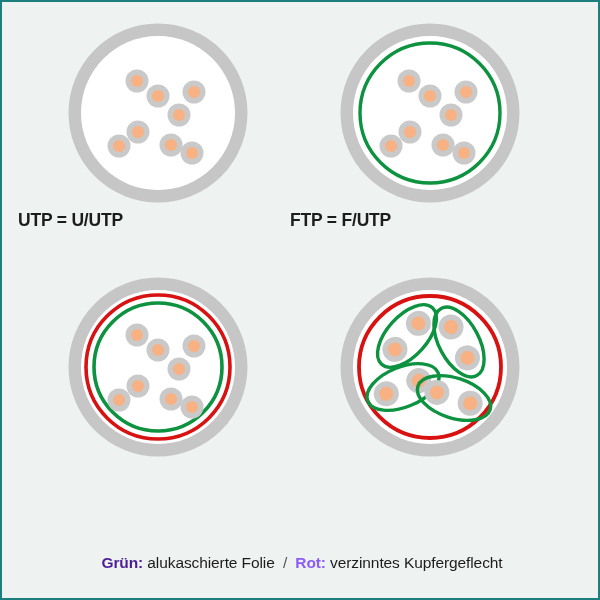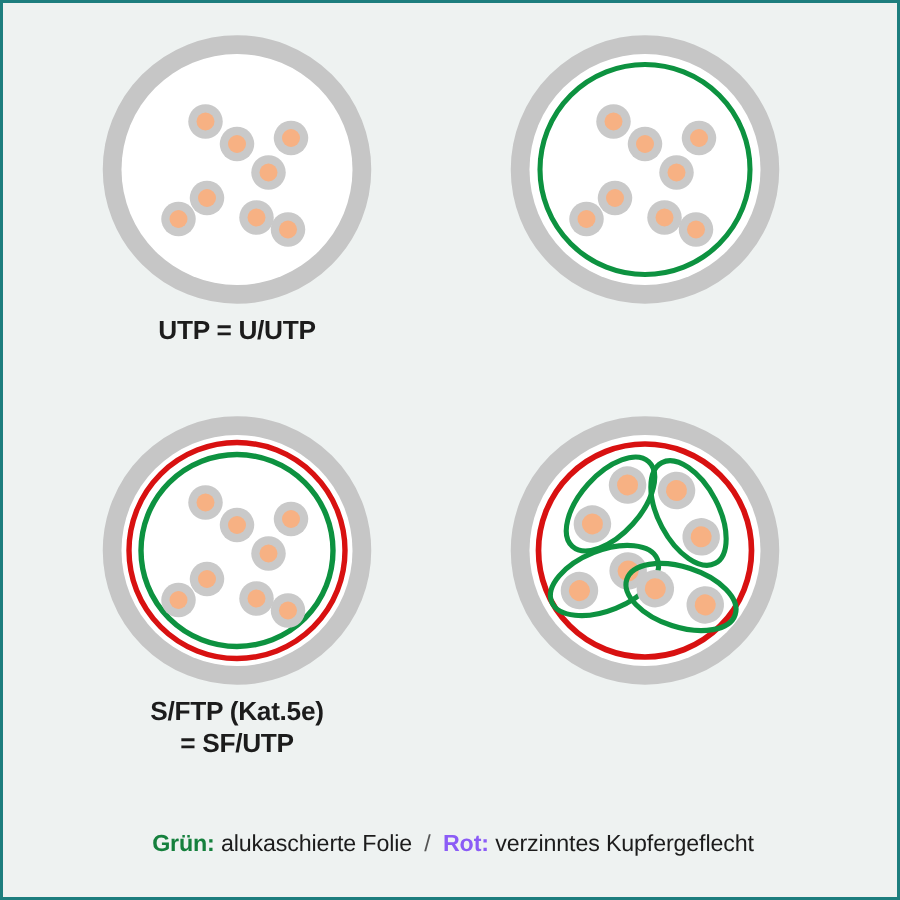--- a/index.html
+++ b/index.html
@@ -41,21 +41,21 @@
     left: 50%;
     top: 0;
     transform: translateX(-50%);
     display: block;
   }
 
   .label {
     position: absolute;
     left: 0;
     width: 280px;
-    text-align: center;
+    text-align: left;
     color: #1c1c1c;
     font-family: "Liberation Sans", sans-serif;
     font-weight: bold;
     font-size: 17.5px;
     letter-spacing: -0.2px;
     line-height: 21px;
     white-space: pre-line;
   }
   .label-top { top: 190px; }
   .label-bottom { top: 190px; }
@@ -65,21 +65,21 @@
     left: 0;
     top: 552px;
     width: 600px;
     text-align: center;
     font-family: "Liberation Sans", sans-serif;
     font-size: 15.5px;
     color: #1c1c1c;
     letter-spacing: -0.1px;
   }
   #caption .k-green {
-    color: #15803d;
+    color: #4c1d95;
     font-weight: bold;
     text-align: right;
   }
   #caption .k-red {
     color: #8b5cf6;
     font-weight: bold;
   }
   #caption .sep {
     color: #555;
     padding: 0 4px;
@@ -154,20 +154,21 @@
           </g>
           <g>
             <circle cx="106" cy="125" r="11.5" fill="#c9c9c9"></circle>
             <circle cx="106" cy="125" r="6" fill="#f7b183"></circle>
             <circle cx="127" cy="133" r="11.5" fill="#c9c9c9"></circle>
             <circle cx="127" cy="133" r="6" fill="#f7b183"></circle>
           </g>
         </g>
       </svg>
     </div>
+    <div class="label label-top">FTP = F/UTP</div>
   </div>
 
   <div class="cell cell-bl">
     <div class="diagram-wrap">
       <svg width="186" height="186" viewBox="0 0 186 186">
         <circle cx="93" cy="93" r="83" fill="none" stroke="#c6c6c6" stroke-width="13"></circle>
         <circle cx="93" cy="93" r="77" fill="#ffffff"></circle>
         <circle cx="93" cy="93" r="72" fill="none" stroke="#d81111" stroke-width="3.6"></circle>
         <circle cx="93" cy="93" r="64" fill="none" stroke="#0d9240" stroke-width="3.6"></circle>
         <g>
@@ -191,22 +192,20 @@
           </g>
           <g>
             <circle cx="106" cy="125" r="11.5" fill="#c9c9c9"></circle>
             <circle cx="106" cy="125" r="6" fill="#f7b183"></circle>
             <circle cx="127" cy="133" r="11.5" fill="#c9c9c9"></circle>
             <circle cx="127" cy="133" r="6" fill="#f7b183"></circle>
           </g>
         </g>
       </svg>
     </div>
-    <div class="label label-bottom">S/FTP (Kat.5e)
-= SF/UTP</div>
   </div>
 
   <div class="cell cell-br">
     <div class="diagram-wrap">
       <svg width="186" height="186" viewBox="0 0 186 186">
         <circle cx="93" cy="93" r="83" fill="none" stroke="#c6c6c6" stroke-width="13"></circle>
         <circle cx="93" cy="93" r="77" fill="#ffffff"></circle>
         <circle cx="93" cy="93" r="71" fill="none" stroke="#d81111" stroke-width="3.8"></circle>
 
         <g>

